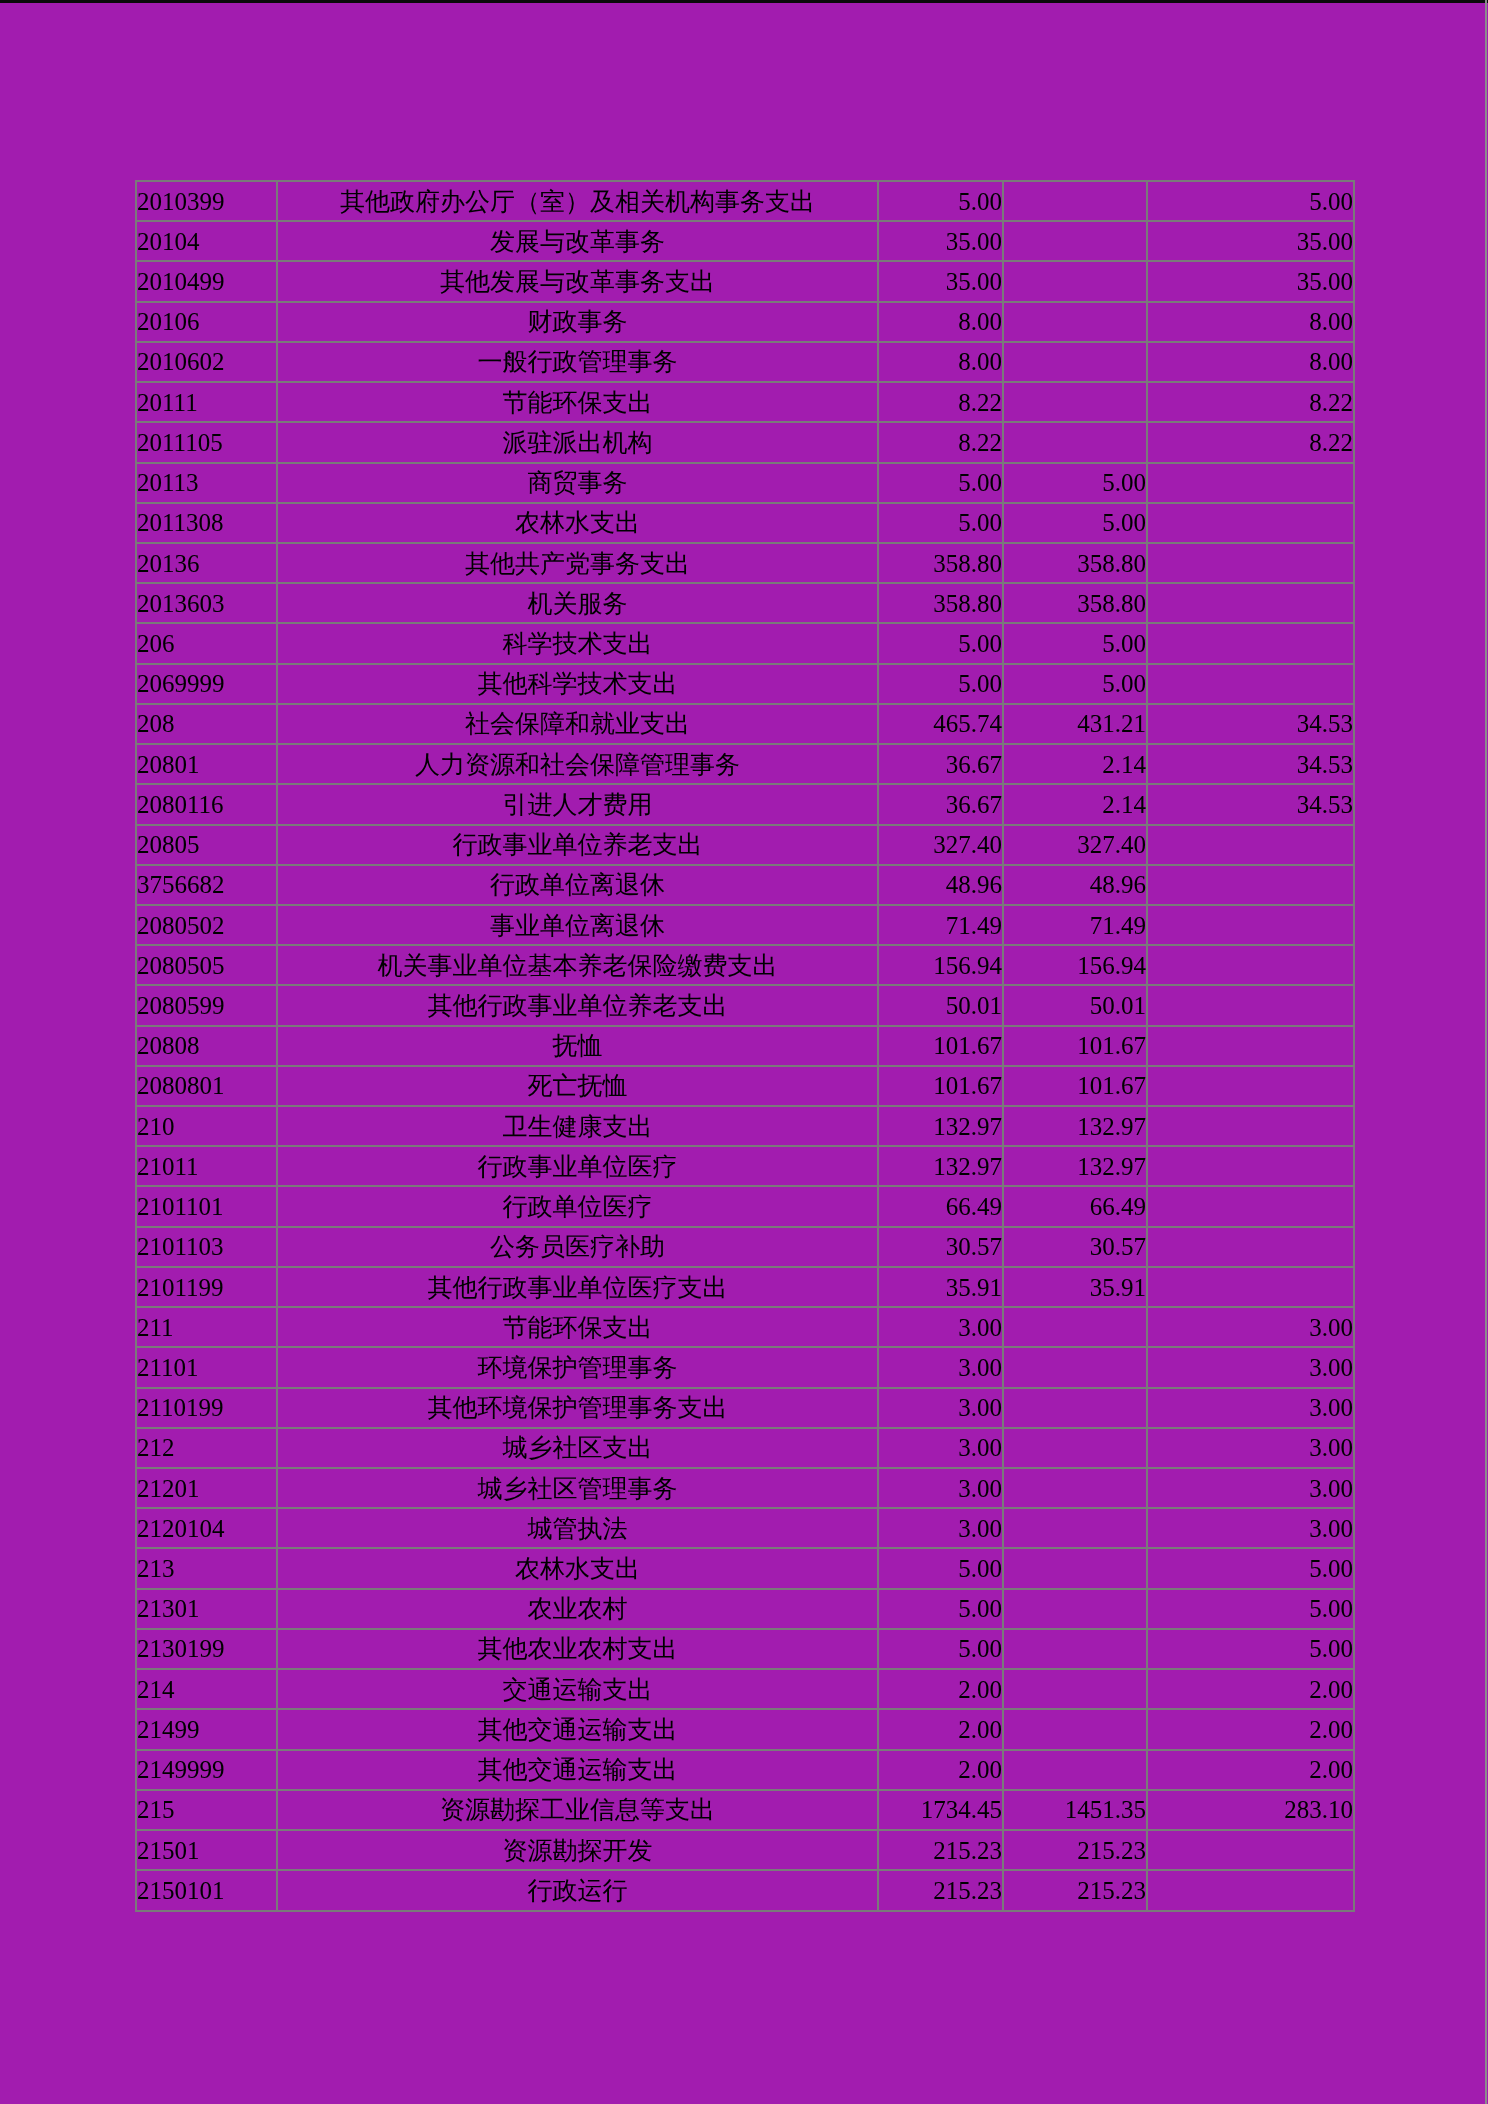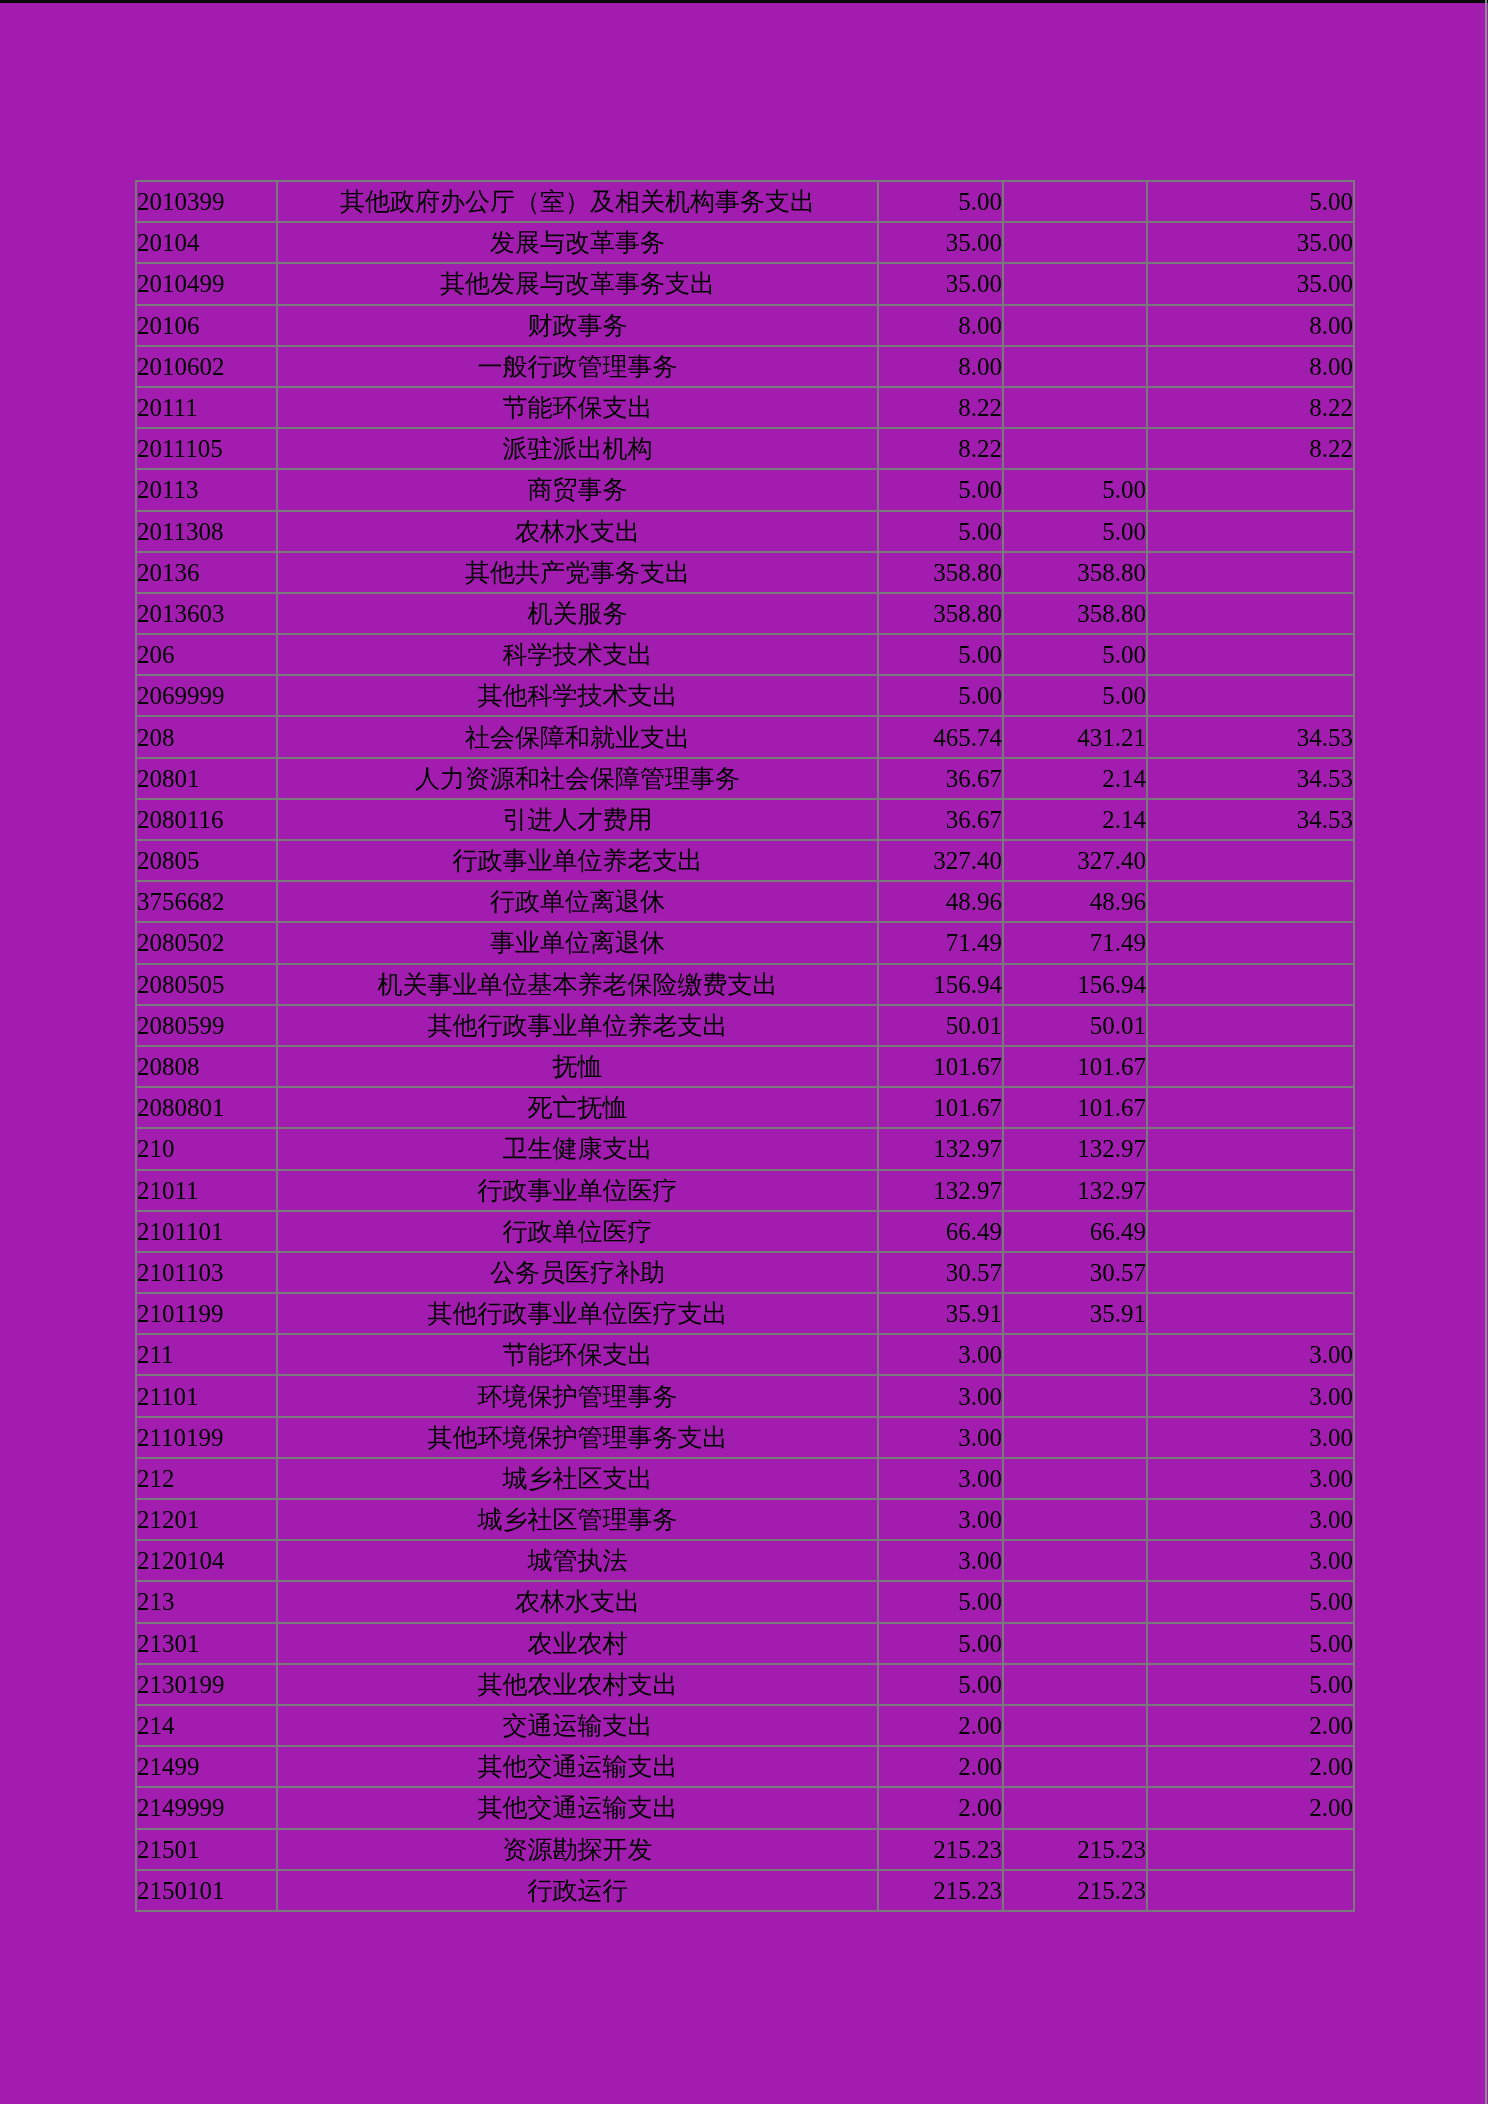--- a/index.html
+++ b/index.html
@@ -347,20 +347,27 @@
           <td class="c-num">2.00</td>
         </tr>
         <tr>
           <td class="c-code">2149999</td>
           <td class="c-name">其他交通运输支出</td>
           <td class="c-num">2.00</td>
           <td class="c-num"></td>
           <td class="c-num">2.00</td>
         </tr>
         <tr>
+          <td class="c-code">215</td>
+          <td class="c-name">资源勘探工业信息等支出</td>
+          <td class="c-num">1734.45</td>
+          <td class="c-num">1451.35</td>
+          <td class="c-num">283.10</td>
+        </tr>
+        <tr>
           <td class="c-code">21501</td>
           <td class="c-name">资源勘探开发</td>
           <td class="c-num">215.23</td>
           <td class="c-num">215.23</td>
           <td class="c-num"></td>
         </tr>
         <tr>
           <td class="c-code">2150101</td>
           <td class="c-name">行政运行</td>
           <td class="c-num">215.23</td>

